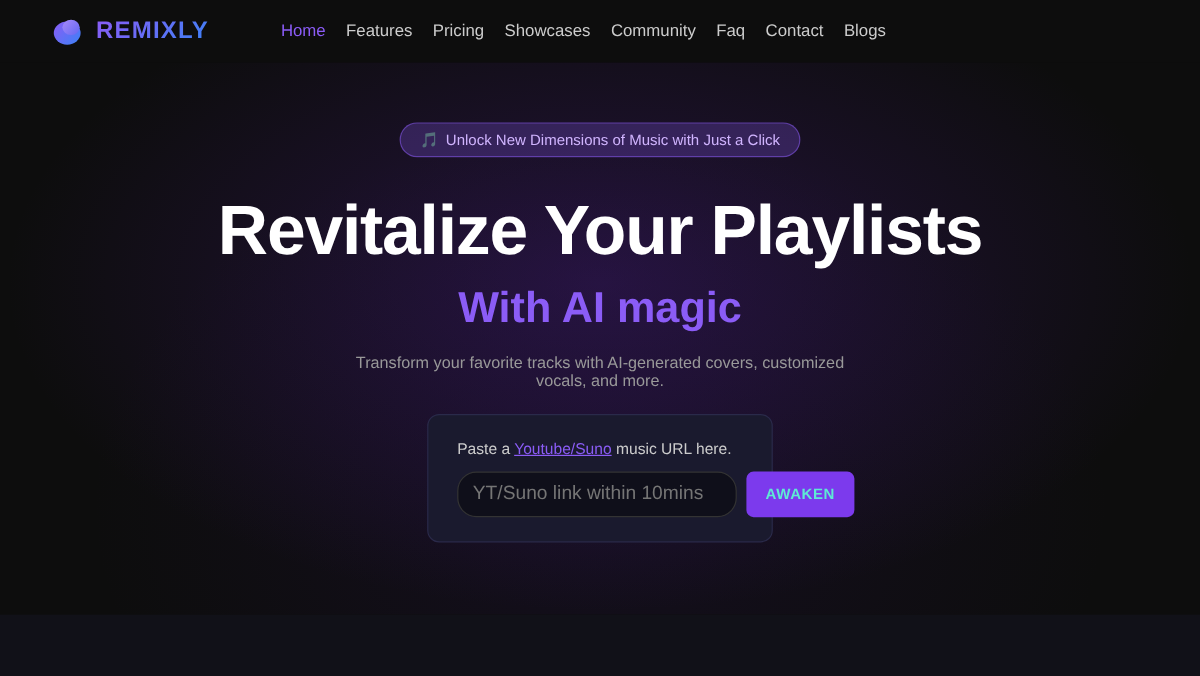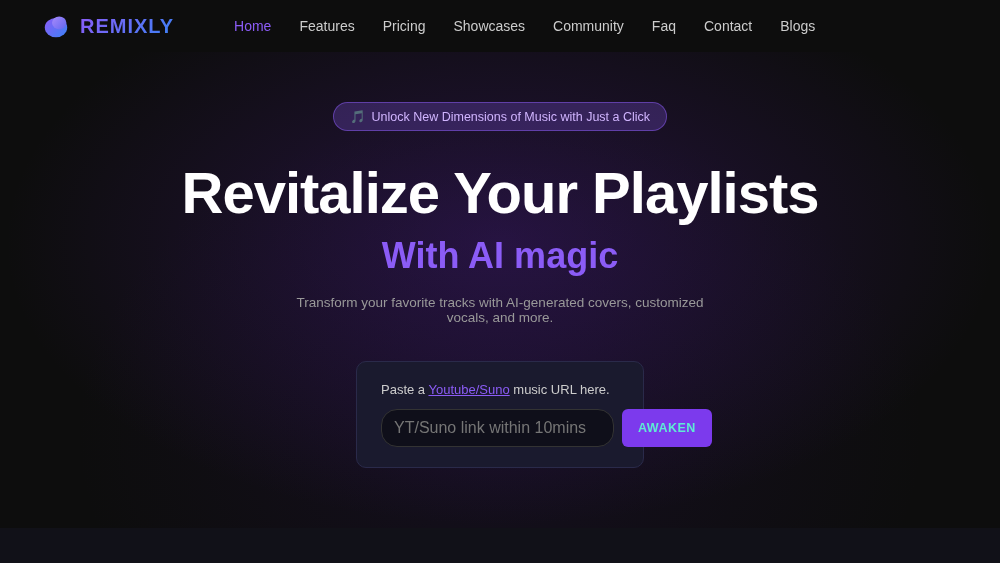--- a/index.html
+++ b/index.html
@@ -41,21 +41,21 @@
       font-weight: 800;
       letter-spacing: 1px;
       background: linear-gradient(135deg, #8b5cf6, #3b82f6);
       -webkit-background-clip: text;
       -webkit-text-fill-color: transparent;
     }
 
     .nav-links {
       display: flex;
       align-items: center;
-      gap: 28px;
+      gap: 17px;
       list-style: none;
     }
 
     .nav-links li a {
       text-decoration: none;
       font-size: 14px;
       color: #ccc;
       transition: color 0.2s;
     }
 
@@ -101,21 +101,21 @@
     .hero-subtitle {
       font-size: 36px;
       font-weight: 700;
       color: #8b5cf6;
       margin-bottom: 18px;
     }
 
     .hero-desc {
       font-size: 13.5px;
       color: #999;
-      margin-bottom: 36px;
+      margin-bottom: 20px;
       max-width: 420px;
     }
 
     .url-card {
       background: #1a1a2e;
       border: 1px solid #2a2a4a;
       border-radius: 10px;
       padding: 20px 24px;
       width: 288px;
     }

